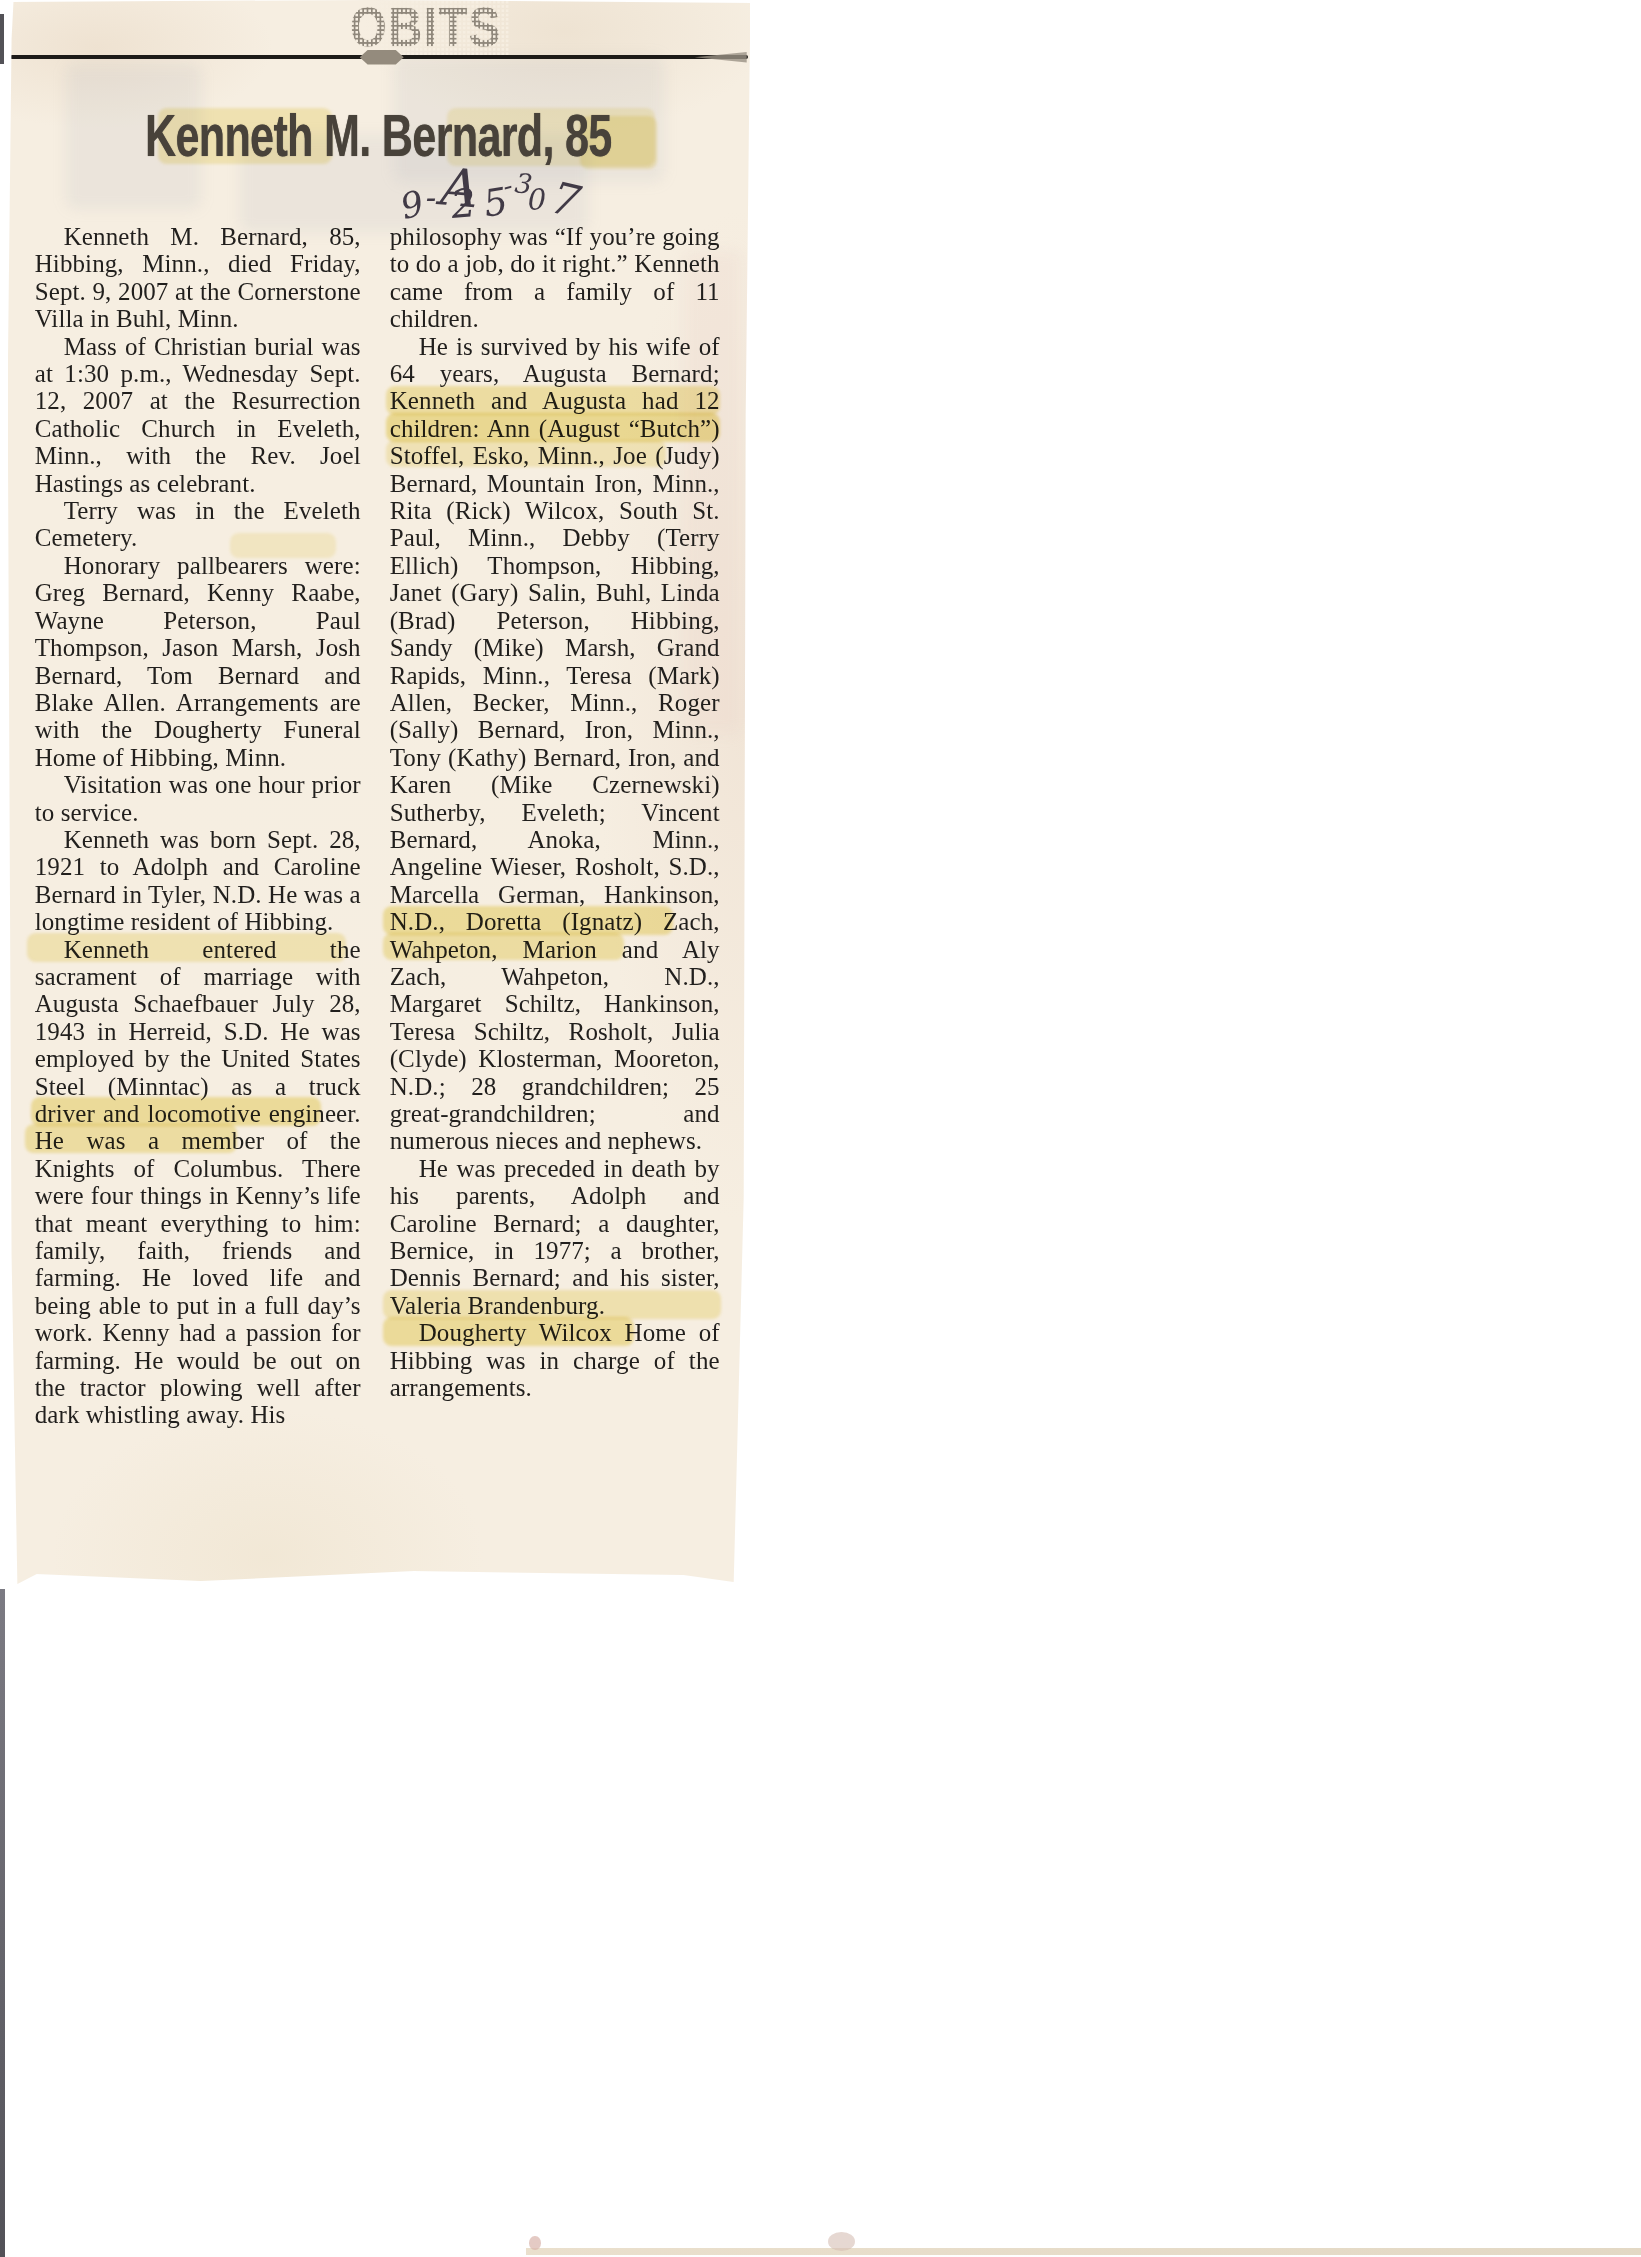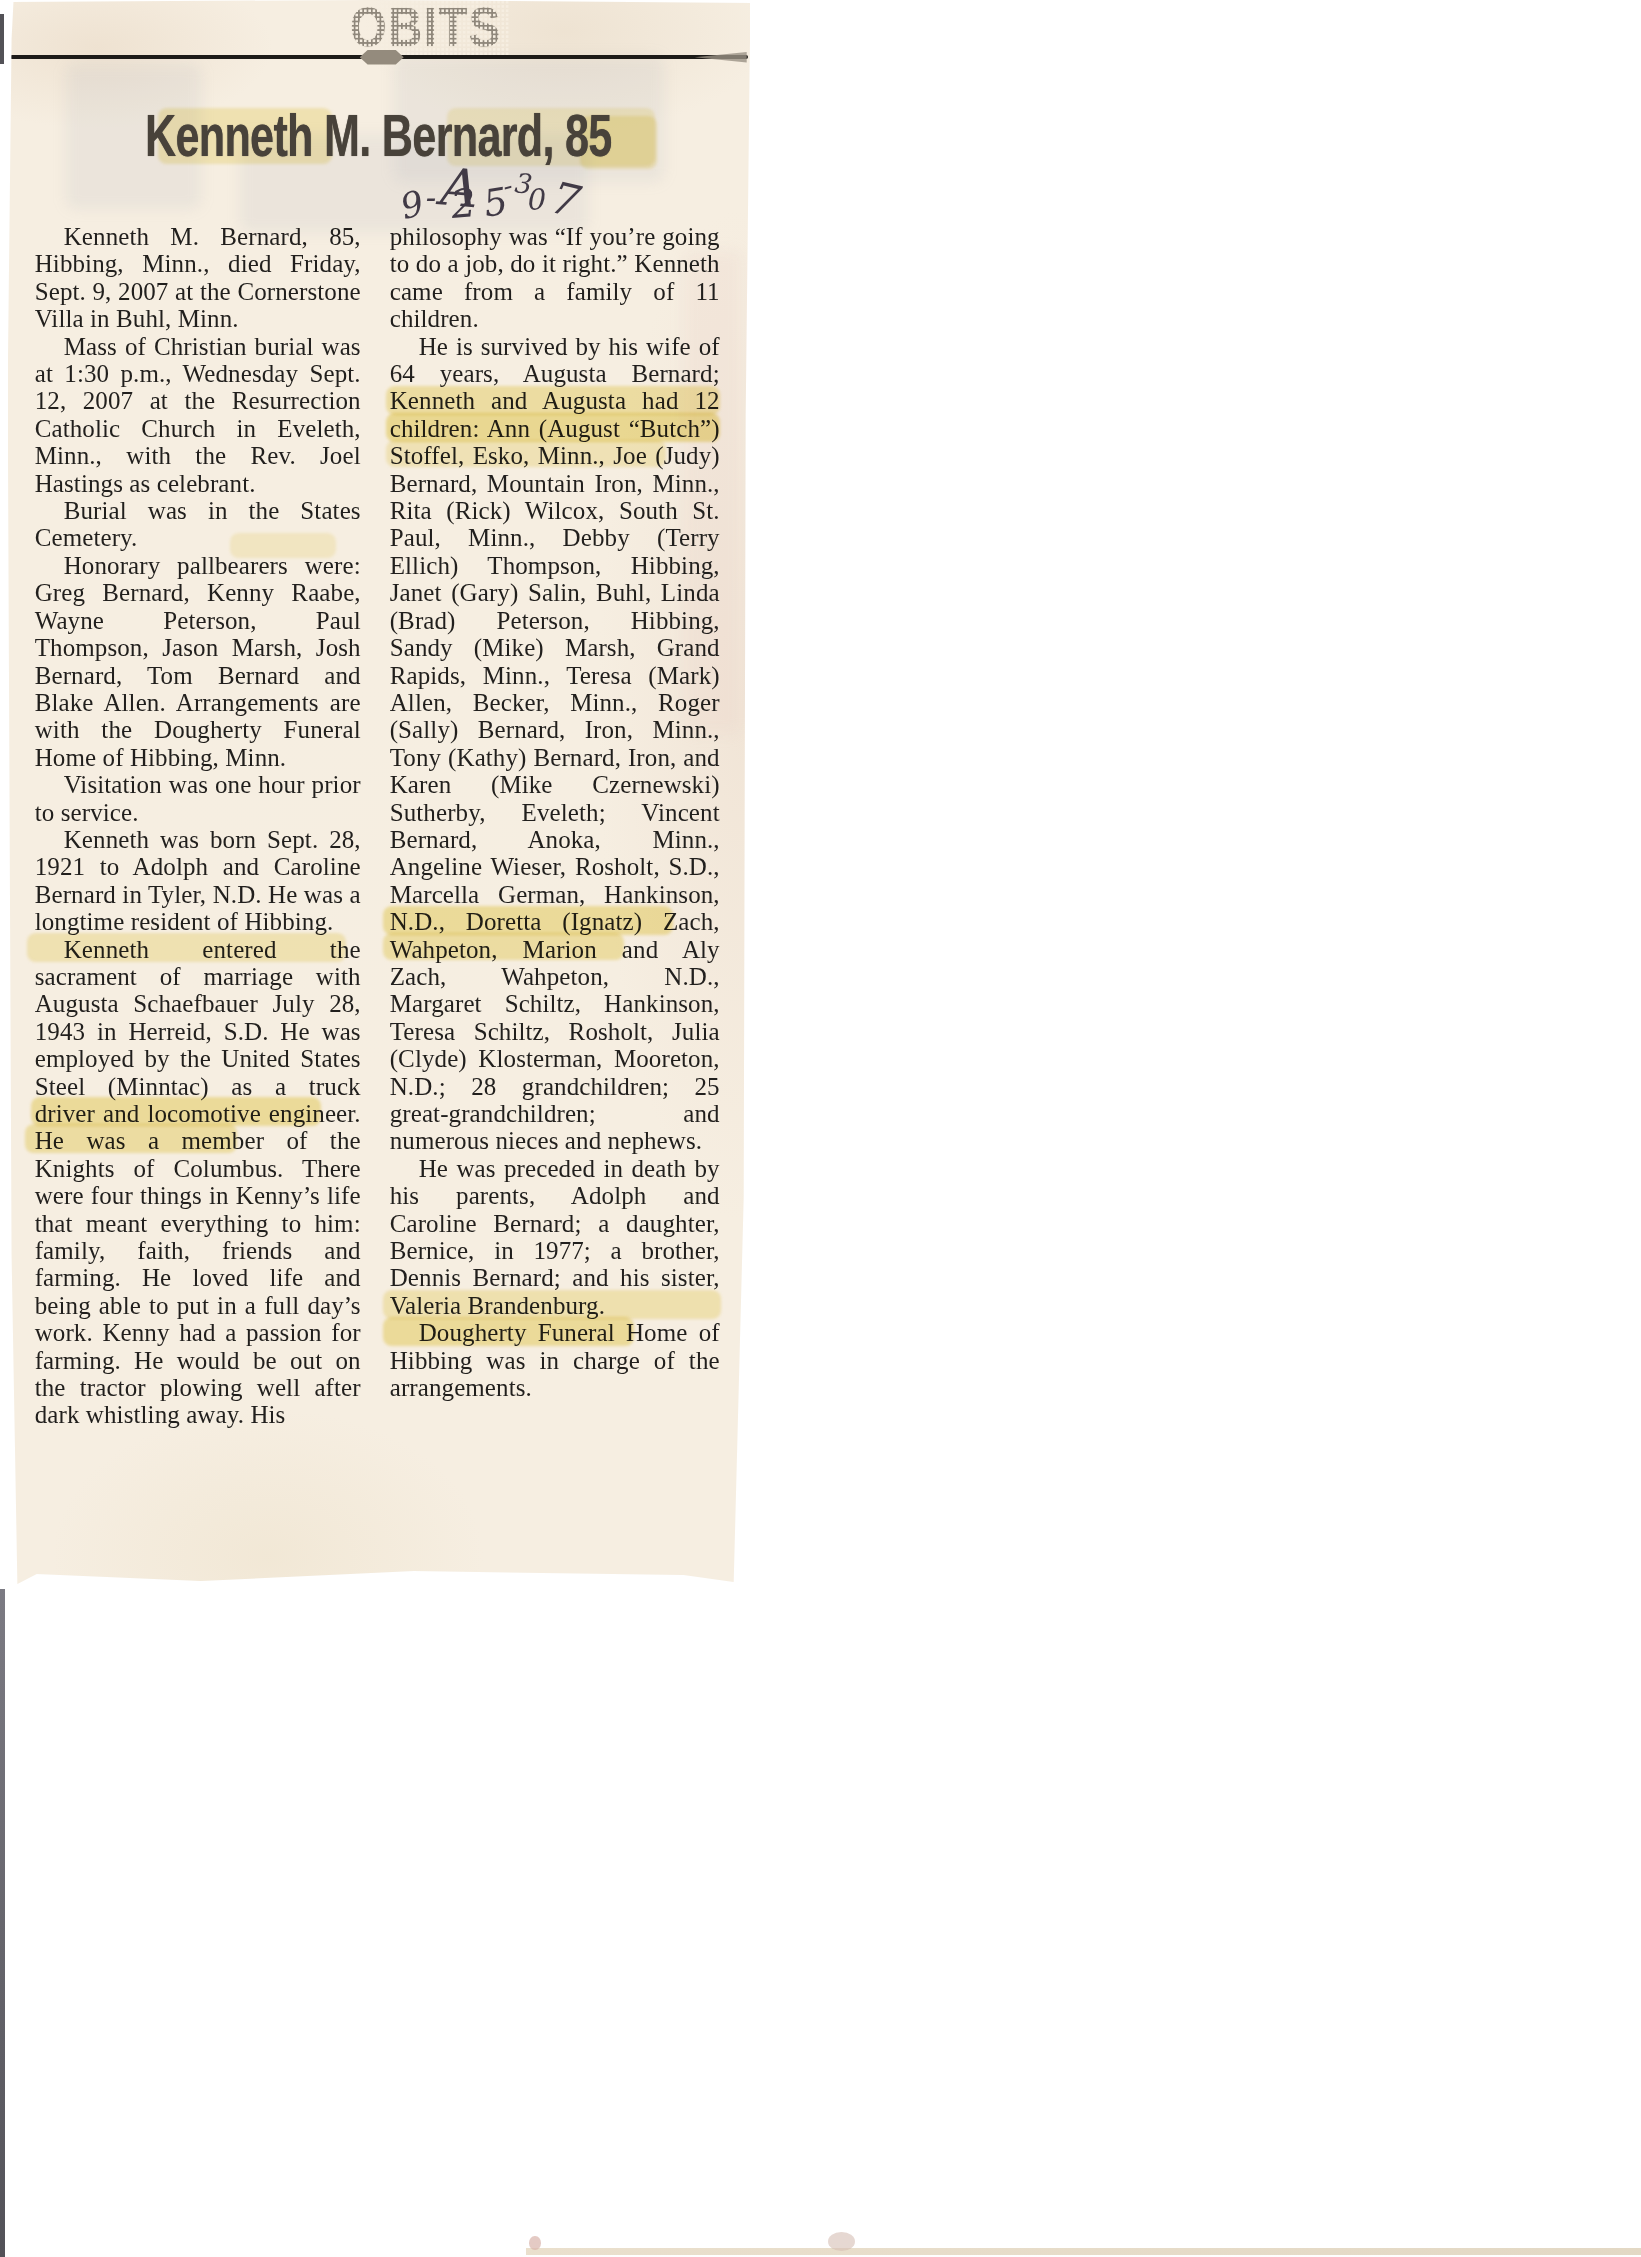--- a/index.html
+++ b/index.html
@@ -118,32 +118,32 @@
       <span class="hw4">5</span>
       <span class="hw5">-</span>
       <span class="hw6">3</span>
       <span class="hw7">0</span>
       <span class="hw8">7</span>
     </div>
 
     <div id="col1" class="col">
       <p>Kenneth M. Bernard, 85, Hibbing, Minn., died Friday, Sept. 9, 2007 at the Cornerstone Villa in Buhl, Minn.</p>
       <p>Mass of Christian burial was at 1:30 p.m., Wednesday Sept. 12, 2007 at the Resurrection Catholic Church in Eveleth, Minn., with the Rev. Joel Hastings as celebrant.</p>
-      <p>Burial was in the States Cemetery.</p>
+      <p>Terry was in the Eveleth Cemetery.</p>
       <p>Honorary pallbearers were: Greg Bernard, Kenny Raabe, Wayne Peterson, Paul Thompson, Jason Marsh, Josh Bernard, Tom Bernard and Blake Allen. Arrangements are with the Dougherty Funeral Home of Hibbing, Minn.</p>
       <p>Visitation was one hour prior to service.</p>
       <p>Kenneth was born Sept. 28, 1921 to Adolph and Caroline Bernard in Tyler, N.D. He was a longtime resident of Hibbing.</p>
       <p>Kenneth entered the sacrament of marriage with Augusta Schaefbauer July 28, 1943 in Herreid, S.D. He was employed by the United States Steel (Minntac) as a truck driver and locomotive engineer. He was a member of the Knights of Columbus. There were four things in Kenny’s life that meant everything to him: family, faith, friends and farming. He loved life and being able to put in a full day’s work. Kenny had a passion for farming. He would be out on the tractor plowing well after dark whistling away. His</p>
     </div>
 
     <div id="col2" class="col">
       <p class="cont">philosophy was “If you’re going to do a job, do it right.” Kenneth came from a family of 11 children.</p>
       <p>He is survived by his wife of 64 years, Augusta Bernard; Kenneth and Augusta had 12 children: Ann (August “Butch”) Stoffel, Esko, Minn., Joe (Judy) Bernard, Mountain Iron, Minn., Rita (Rick) Wilcox, South St. Paul, Minn., Debby (Terry Ellich) Thompson, Hibbing, Janet (Gary) Salin, Buhl, Linda (Brad) Peterson, Hibbing, Sandy (Mike) Marsh, Grand Rapids, Minn., Teresa (Mark) Allen, Becker, Minn., Roger (Sally) Bernard, Iron, Minn., Tony (Kathy) Bernard, Iron, and Karen (Mike Czernewski) Sutherby, Eveleth; Vincent Bernard, Anoka, Minn., Angeline Wieser, Rosholt, S.D., Marcella German, Hankinson, N.D., Doretta (Ignatz) Zach, Wahpeton, Marion and Aly Zach, Wahpeton, N.D., Margaret Schiltz, Hankinson, Teresa Schiltz, Rosholt, Julia (Clyde) Klosterman, Mooreton, N.D.; 28 grandchildren; 25 great-grandchildren; and numerous nieces and nephews.</p>
       <p>He was preceded in death by his parents, Adolph and Caroline Bernard; a daughter, Bernice, in 1977; a brother, Dennis Bernard; and his sister, Valeria Brandenburg.</p>
-      <p>Dougherty Funeral Home of Hibbing was in charge of the arrangements.</p>
+      <p>Dougherty Wilcox Home of Hibbing was in charge of the arrangements.</p>
     </div>
 
     <div class="hl" style="left:222px;top:533px;width:106px;height:25px;opacity:.20;"></div>
     <div class="hl" style="left:19.3px;top:933px;width:319px;height:29px;opacity:.30;"></div>
     <div class="hl" style="left:23px;top:1097px;width:290px;height:29px;opacity:.45;"></div>
     <div class="hl" style="left:17.4px;top:1124px;width:212px;height:29px;opacity:.40;"></div>
 
     <div class="hl" style="left:378px;top:386px;width:334px;height:29px;opacity:.40;"></div>
     <div class="hl" style="left:378px;top:413px;width:334px;height:29px;opacity:.50;"></div>
     <div class="hl" style="left:378px;top:440px;width:280px;height:27px;opacity:.28;"></div>

